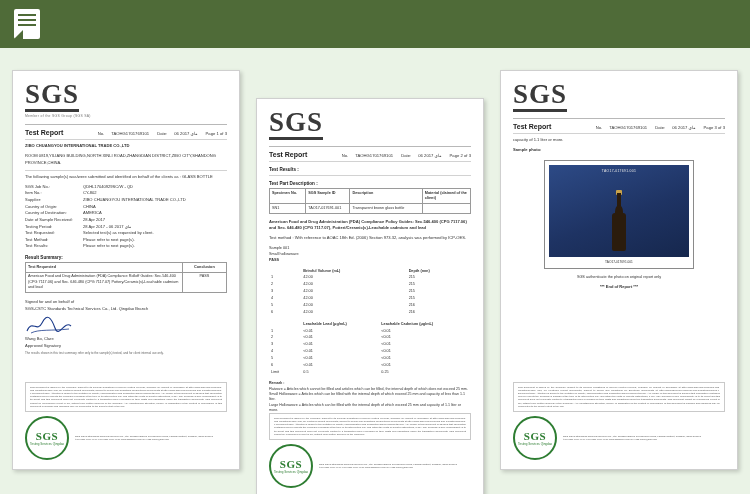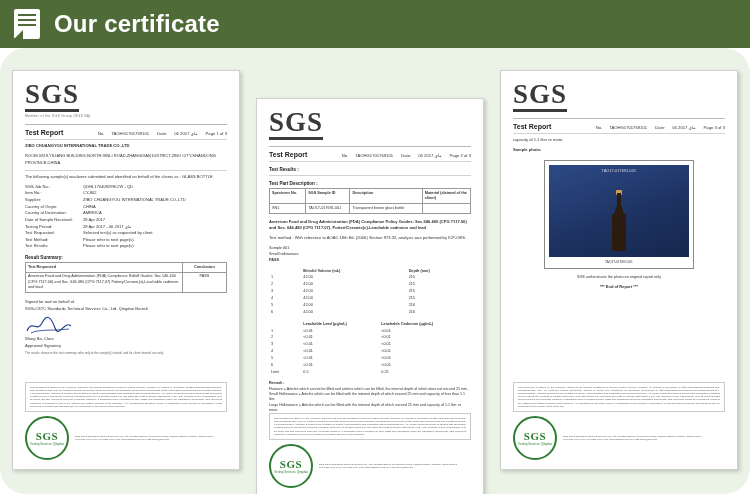--- a/index.html
+++ b/index.html
@@ -56,21 +56,20 @@
     font-weight: bold;
     letter-spacing: 0.2px;
   }
 
   
   .content {
     position: absolute;
     left: 0; top: 48px;
     width: 750px; height: 446px;
     background: #eaf3e6;
-    border-radius: 26px;
   }
 
   
   .cert {
     position: absolute;
     background: #ffffff;
     border: 1px solid #cfcfcf;
     box-shadow: 2px 2px 4px rgba(0,0,0,0.18);
     overflow: hidden;
   }
@@ -256,21 +255,20 @@
   .results-note { font-size: 3.8px; color: #333; line-height: 1.55; }
   .small-list { font-size: 3.6px; color: #333; line-height: 1.5; }
 </style>
 </head>
 <body>
 
 <div class="page">
 
   <div class="banner">
     <div class="banner-icon"></div>
-    <div class="banner-title">Our certificate</div>
   </div>
 
   <div class="content">
 
     <div class="cert cert-1">
       <div class="doc">
         <div>
           <div class="sgs-logo">SGS</div>
           <div class="sgs-sub">Member of the SGS Group (SGS SA)</div>
         </div>

